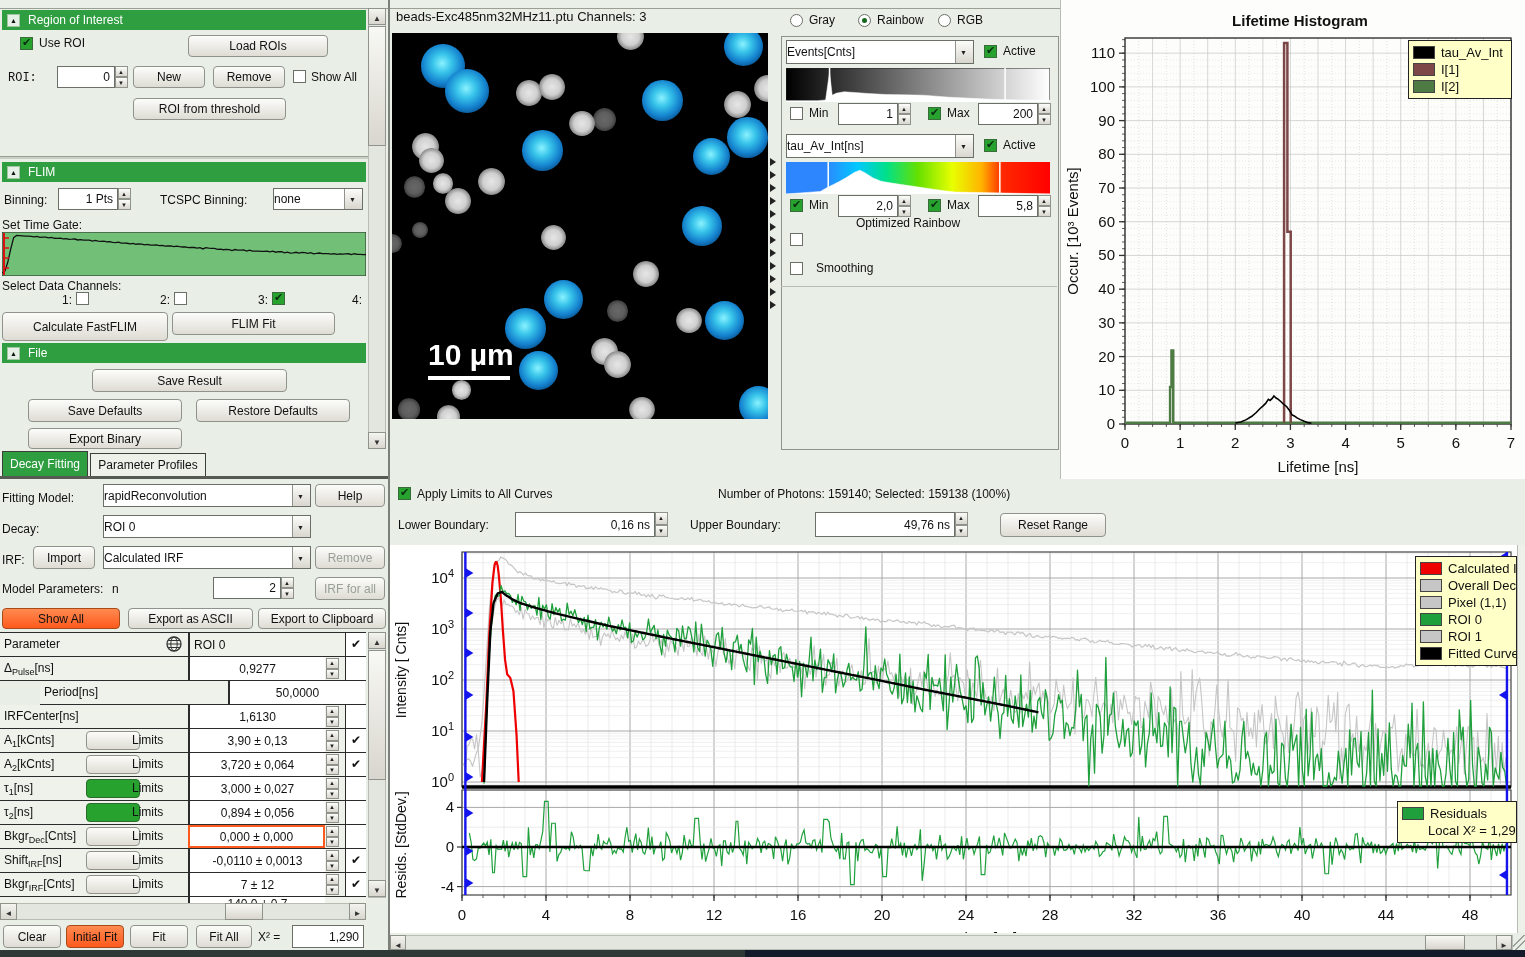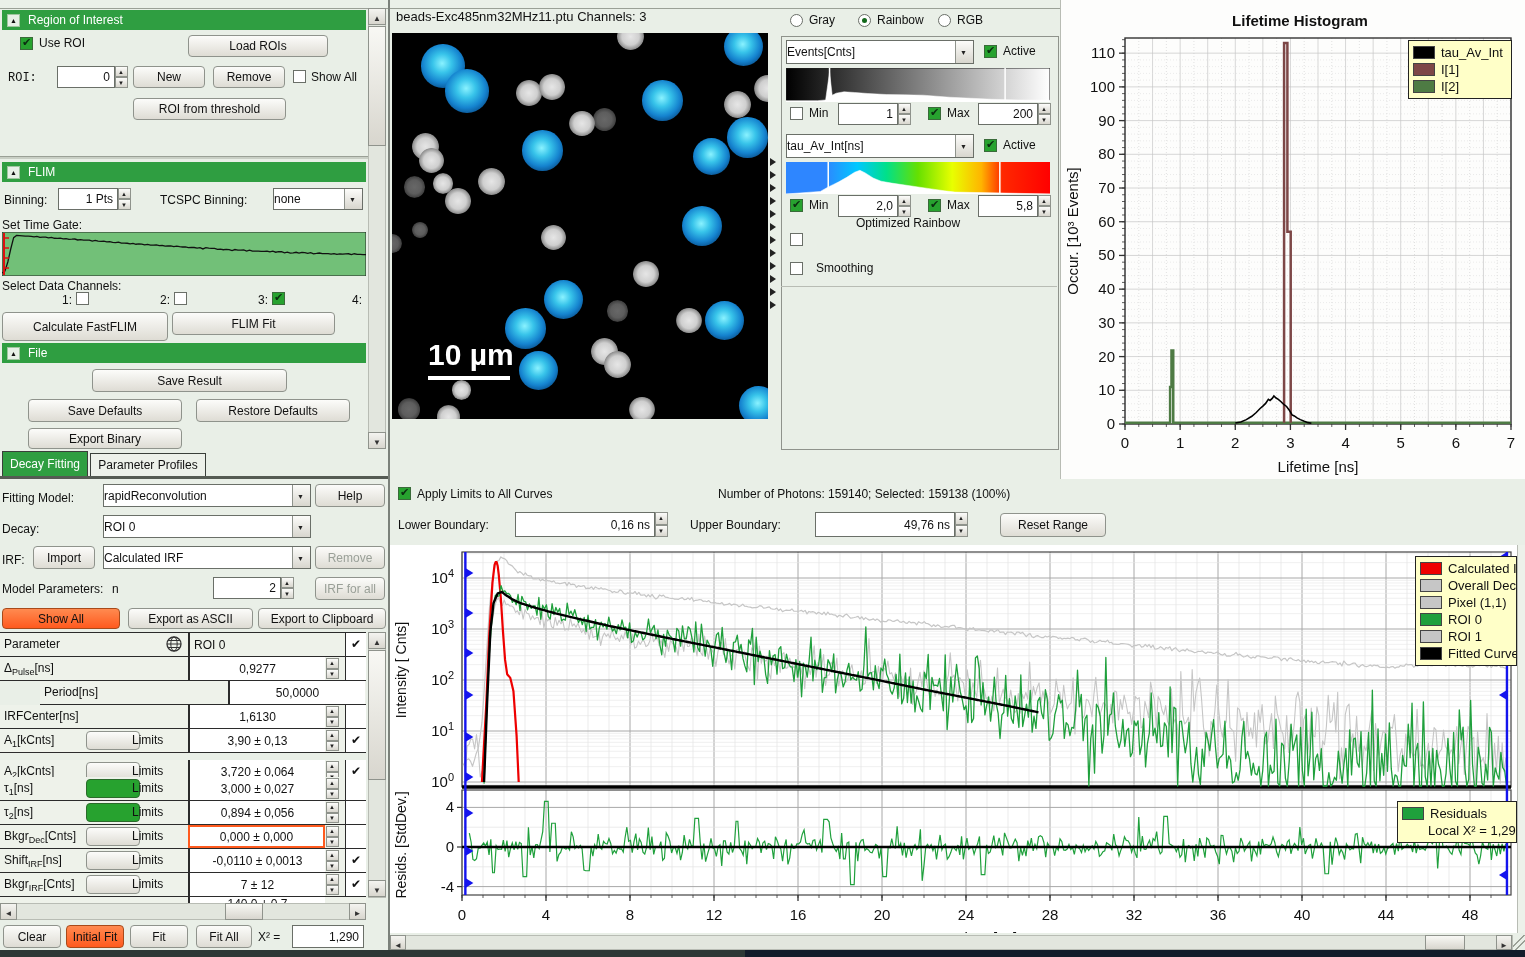--- a/index.html
+++ b/index.html
@@ -204,21 +204,21 @@
       <div class="trow" style="top: 96px;">
         <span class="tname"><span>A</span><sub>1</sub><span>[kCnts]</span></span>
         <div class="tlim">Limits</div>
         <div class="tval">3,90 ± 0,13</div>
         <div class="spin" style="left: 326px; top: 1px; height: 21px;">
           <i class="up"></i>
           <i class="dn"></i>
         </div>
         <div class="tchk">✔</div>
       </div>
-      <div class="trow" style="top: 127px;">
+      <div class="trow" style="top: 120px;">
         <span class="tname"><span>A</span><sub>2</sub><span>[kCnts]</span></span>
         <div class="tlim">Limits</div>
         <div class="tval">3,720 ± 0,064</div>
         <div class="spin" style="left: 326px; top: 1px; height: 21px;">
           <i class="up"></i>
           <i class="dn"></i>
         </div>
         <div class="tchk">✔</div>
       </div>
       <div class="trow" style="top: 144px;">

